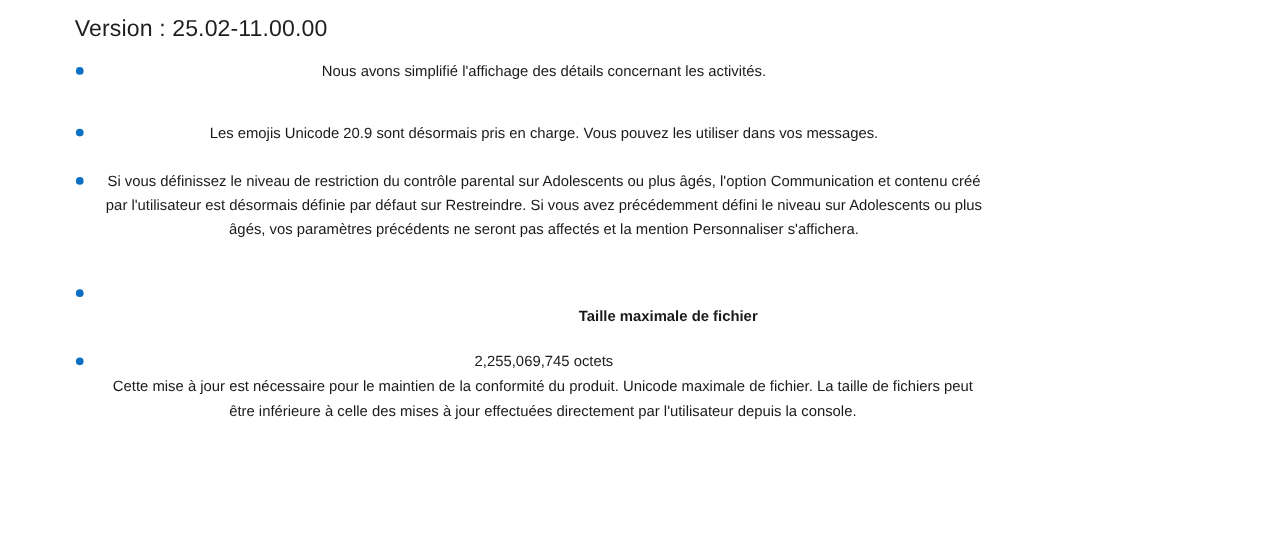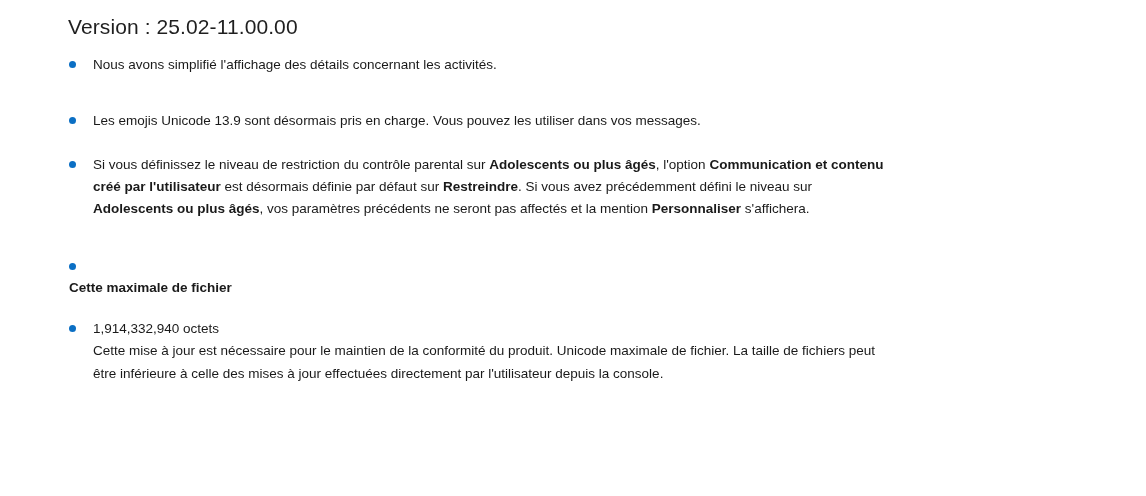--- a/index.html
+++ b/index.html
@@ -13,20 +13,21 @@
     font-family: "Liberation Sans", sans-serif;
     color: #1a1a1a;
     overflow: hidden;
   }
   .page {
     position: relative;
     width: 1146px;
     height: 424px;
     box-sizing: border-box;
     padding: 0;
+    text-align: center;
   }
   .version-title {
     position: absolute;
     left: 68px;
     top: 14px;
     font-size: 21px;
     font-weight: 400;
     color: #1f1f1f;
     letter-spacing: 0.1px;
     line-height: 26px;
@@ -115,21 +116,21 @@
   }
   .file-size-row .dot {
     position: absolute;
     left: 69px;
     top: 7px;
     width: 7px;
     height: 7px;
     border-radius: 50%;
     background: #0b6fc4;
   }
-  b.strong { font-weight: bold; }
+  b.strong { font-weight: normal; }
 </style>
 </head>
 <body>
 
 <div class="page">
 
   <div class="version-title">Version : 25.02-11.00.00</div>
 
   <div class="content">
 
@@ -141,21 +142,21 @@
           <span>Nous avons simplifié l'affichage des détails concernant les activités.</span>
         </div>
         <div class="gap-sm"></div>
       </li>
 
       <div class="gap-md"></div>
 
       <li class="item">
         <div class="bullet-row">
           <span class="dot"></span>
-          <span>Les emojis Unicode 13.9 sont désormais pris en charge. Vous pouvez les utiliser dans vos messages.</span>
+          <span>Les emojis Unicode 20.9 sont désormais pris en charge. Vous pouvez les utiliser dans vos messages.</span>
         </div>
       </li>
 
       <div class="gap-lg"></div>
 
       <li class="item">
         <div class="bullet-row">
           <span class="dot"></span>
           <span><span>Si vous définissez le niveau de restriction du contrôle parental sur </span><b class="strong">Adolescents ou plus âgés</b><span>, l'option </span><b class="strong">Communication et contenu créé par l'utilisateur</b><span> est désormais définie par défaut sur </span><b class="strong">Restreindre</b><span>. Si vous avez précédemment défini le niveau sur </span><b class="strong">Adolescents ou plus âgés</b><span>, vos paramètres précédents ne seront pas affectés et la mention </span><b class="strong">Personnaliser</b><span> s'affichera.</span></span>
         </div>
@@ -168,25 +169,25 @@
 
       <li class="item">
         <div class="bullet-row">
           <span class="dot"></span>
         </div>
       </li>
     </ul>
 
     <div class="gap-lg"></div>
 
-    <div class="section-head">Cette maximale de fichier</div>
+    <div class="section-head">Taille maximale de fichier</div>
 
     <div class="gap-md"></div>
 
     <div class="file-size-row">
       <span class="dot"></span>
-      <span>1,914,332,940 octets</span>
+      <span>2,255,069,745 octets</span>
     </div>
 
     <div class="para-block">Cette mise à jour est nécessaire pour le maintien de la conformité du produit. Unicode maximale de fichier. La taille de fichiers peut être inférieure à celle des mises à jour effectuées directement par l'utilisateur depuis la console.</div>
 
   </div>
 </div>
 
 </body></html>

